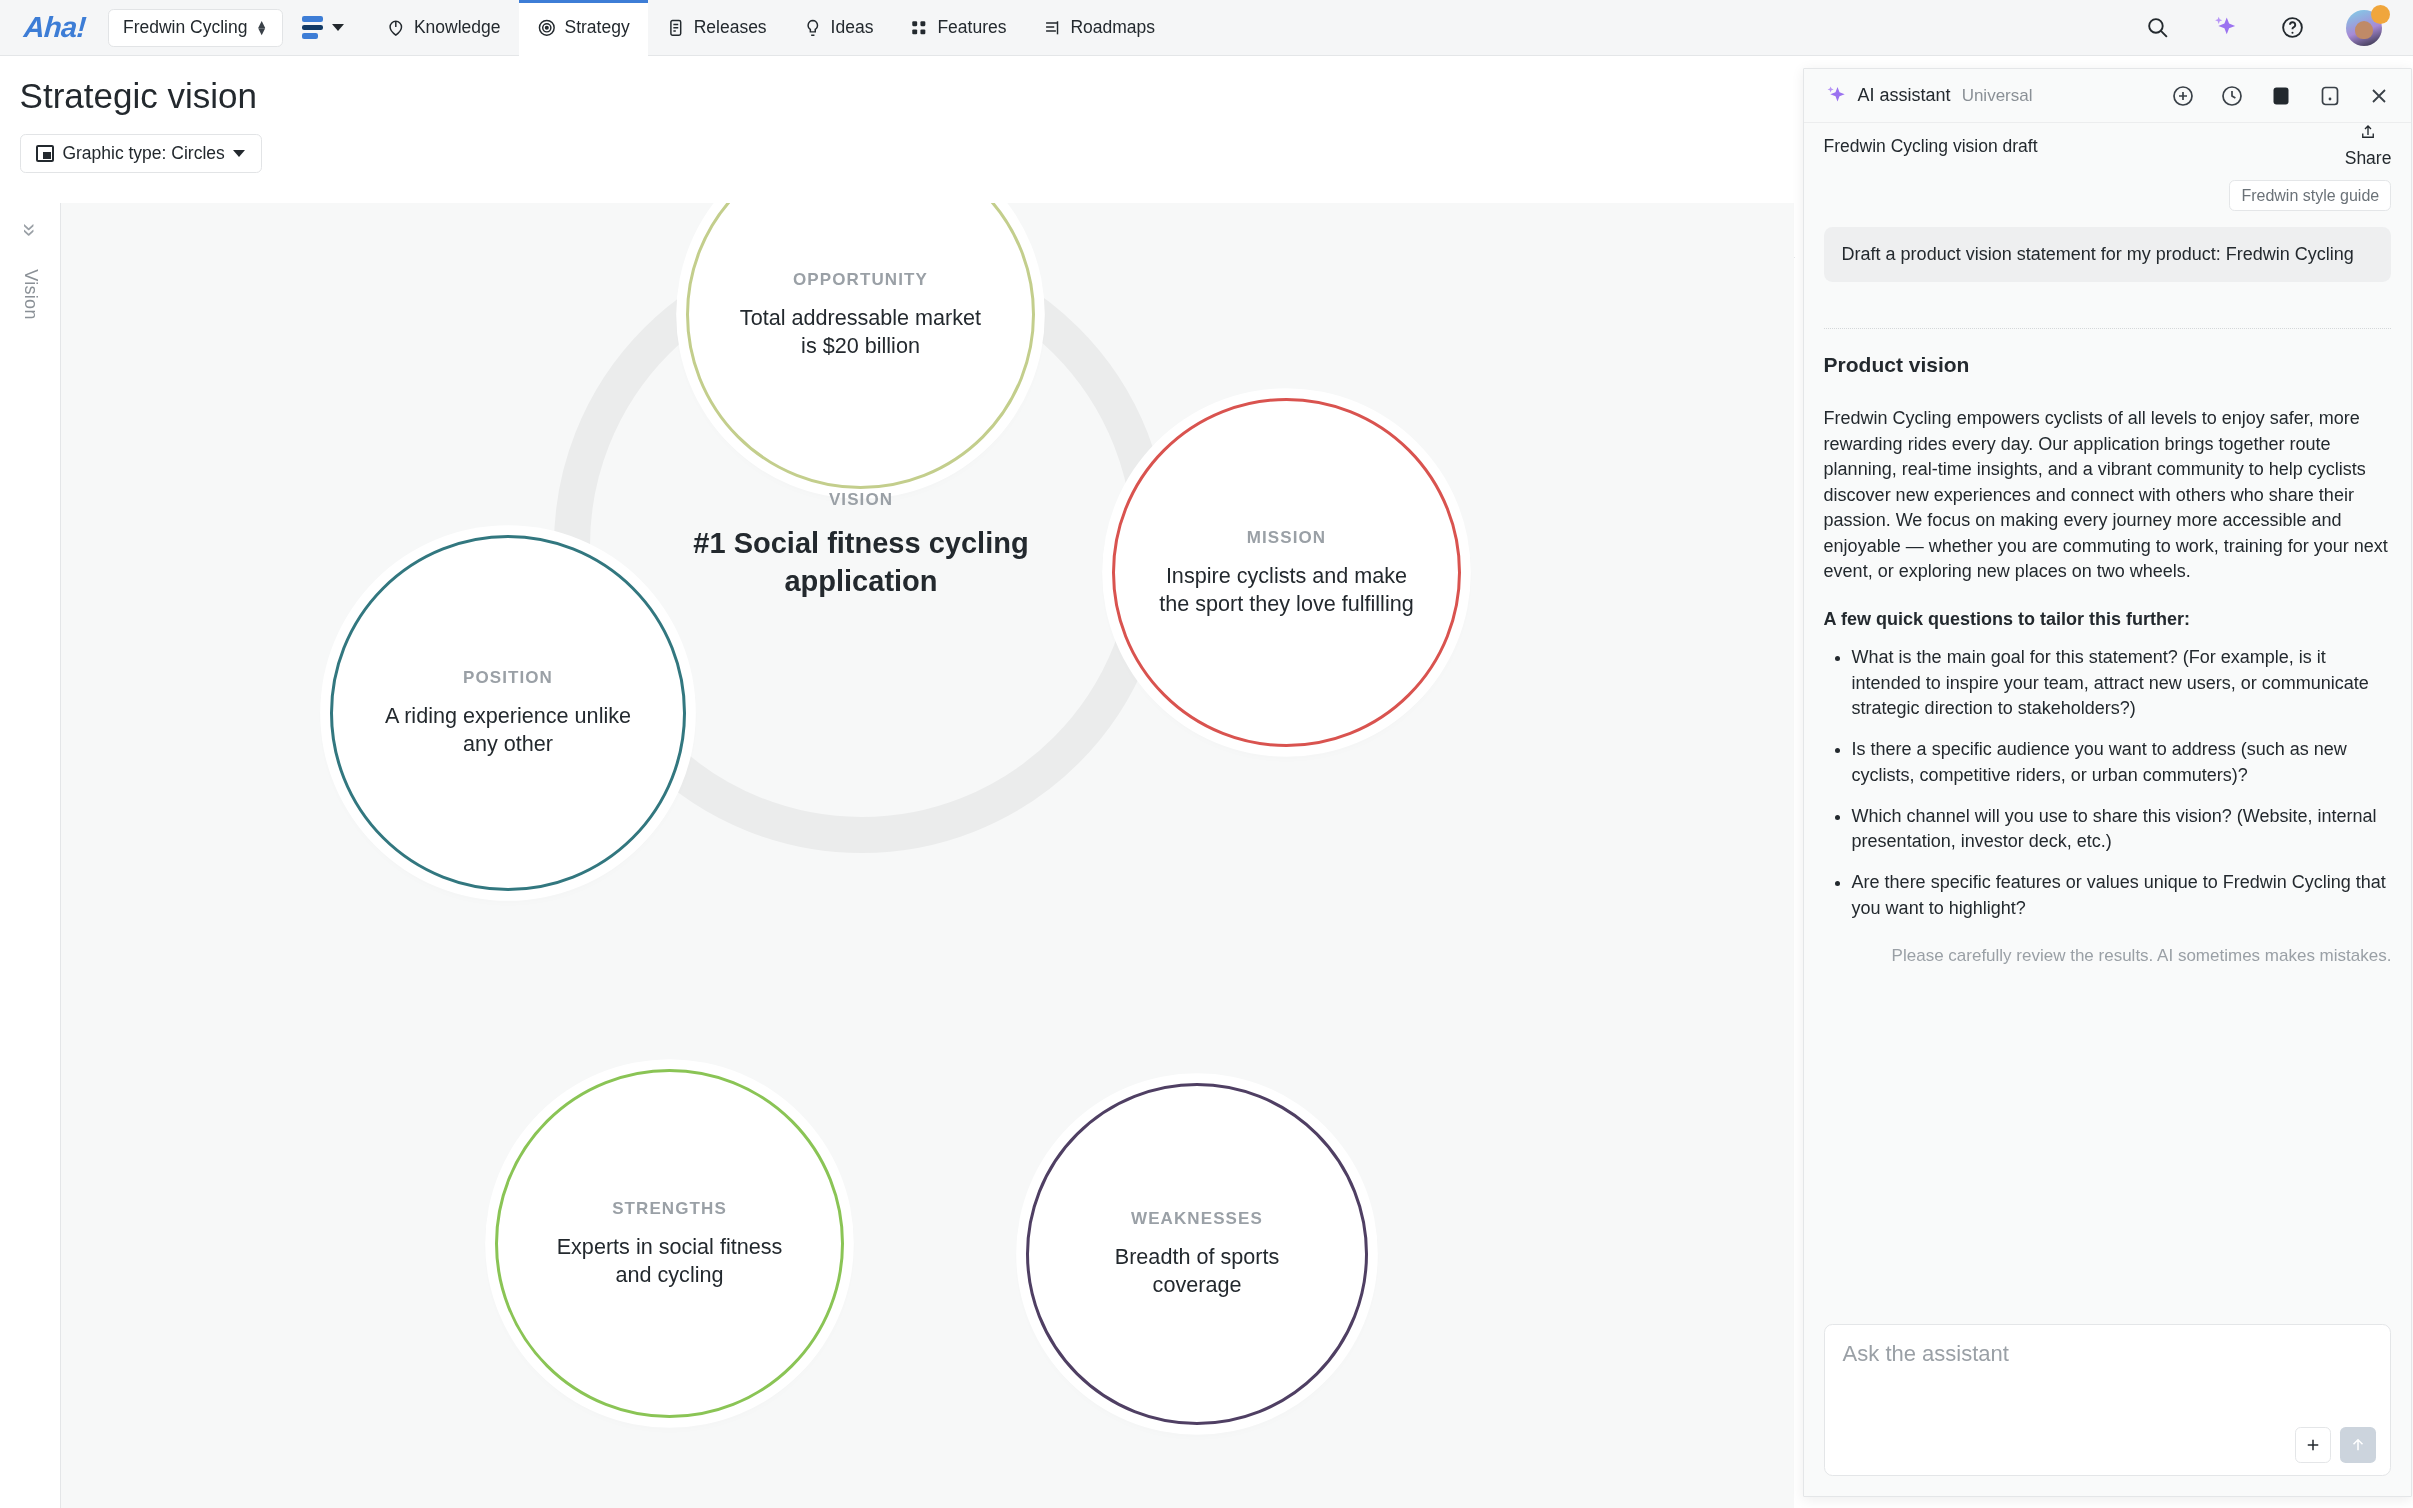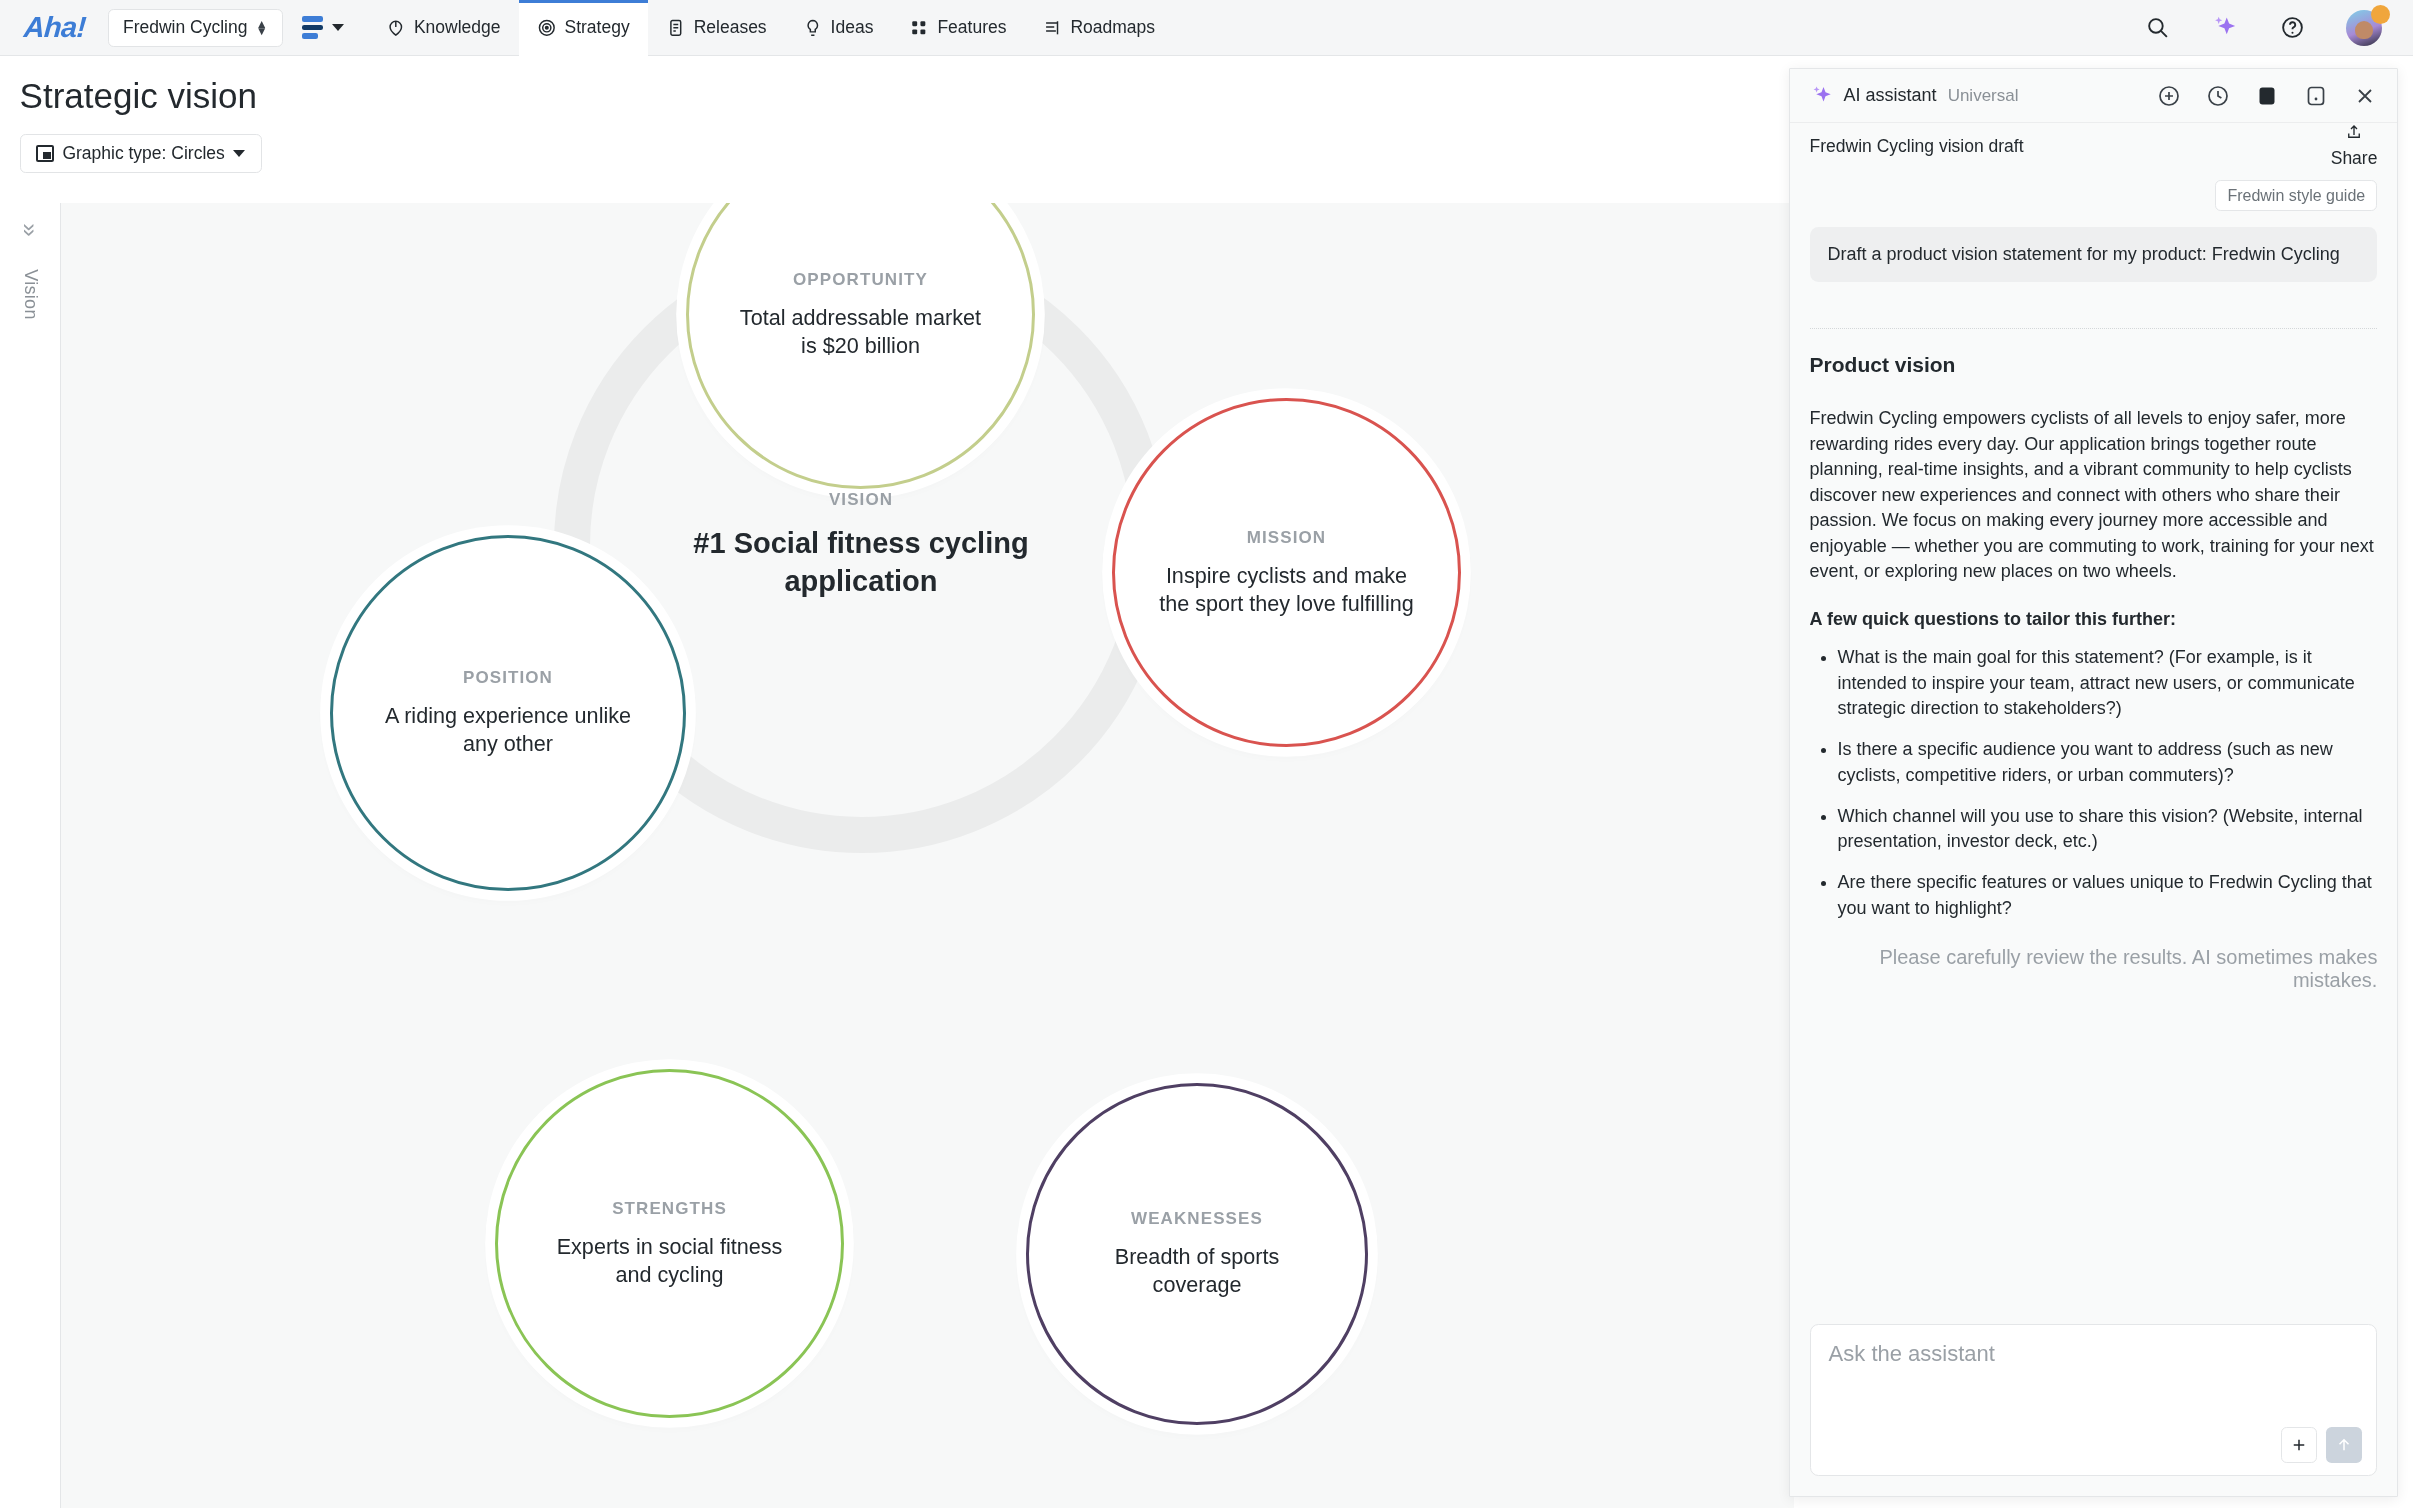--- a/index.html
+++ b/index.html
@@ -152,21 +152,21 @@
     left: 800px; top: 342px;
     transform: translate(-50%,-50%);
   }
   .center-node .cat {
     font-size: 17px; font-weight: 700; letter-spacing: 1.1px; color: #9aa0a6; margin-bottom: 15.4px;
   }
   .center-node .txt { font-size: 29px; font-weight: 700; color: #23292e; line-height: 1.3; }
 
   
   .ai-panel {
-    position: absolute; top: 68px; right: 15px;
+    position: absolute; top: 68px; right: 1px;
     width: 609px; height: 1429px;
     background: #f9fafa;
     border: 0.7px solid #e4e6e8;
     border-radius: 1px;
     box-shadow: 0 2.1px 12.6px rgba(0,0,0,.07);
     display: flex; flex-direction: column;
     z-index: 50;
     overflow: hidden;
   }
   .ai-head { height: 53px; display:flex; align-items:center; padding: 0 19.6px; flex: 0 0 auto; }
@@ -196,21 +196,21 @@
     background: #eeeff0; border-radius: 8.4px;
     padding: 15.4px 18px; font-size: 18px; color: #23292e; line-height: 1.36;
     margin-bottom: 46px;
   }
   .ai-para { font-size: 18px; color: #23292e; line-height: 1.42; margin-bottom: 21px; }
   .dotted-rule { border-top: 1.4px dotted #d4d7d9; margin: 8.4px 0 24px 0; }
   .ai-h3 { font-size: 21px; font-weight: 700; color: #23292e; margin-bottom: 29px; }
   .ai-h4 { font-size: 18px; font-weight: 700; color: #23292e; margin: 24px 0 15.4px 0; }
   .ai-list { list-style: disc; padding-left: 28px; }
   .ai-list li { font-size: 18px; color: #23292e; line-height: 1.42; margin-bottom: 15.4px; }
-  .disclaimer { text-align: right; font-size: 20px; color: #9aa0a6; margin-top: 25px; }
+  .disclaimer { text-align: right; font-size: 17px; color: #9aa0a6; margin-top: 25px; }
 
   .ai-foot { flex: 0 0 auto; padding: 14px 19.6px 19.6px 19.6px; }
   .composer {
     border: 0.7px solid #e4e6e8; border-radius: 8.4px; background: #fff;
     height: 152px; position: relative; padding: 15.4px 18px;
   }
   .composer-ph { font-size: 22px; color: #9aa0a6; }
   .composer-actions { position: absolute; right: 14px; bottom: 12.6px; display: flex; gap: 9.8px; align-items: center; }
   .mini-btn {
     width: 36px; height: 36px; border: 0.7px solid #e4e6e8; border-radius: 5.6px; background:#fff;

